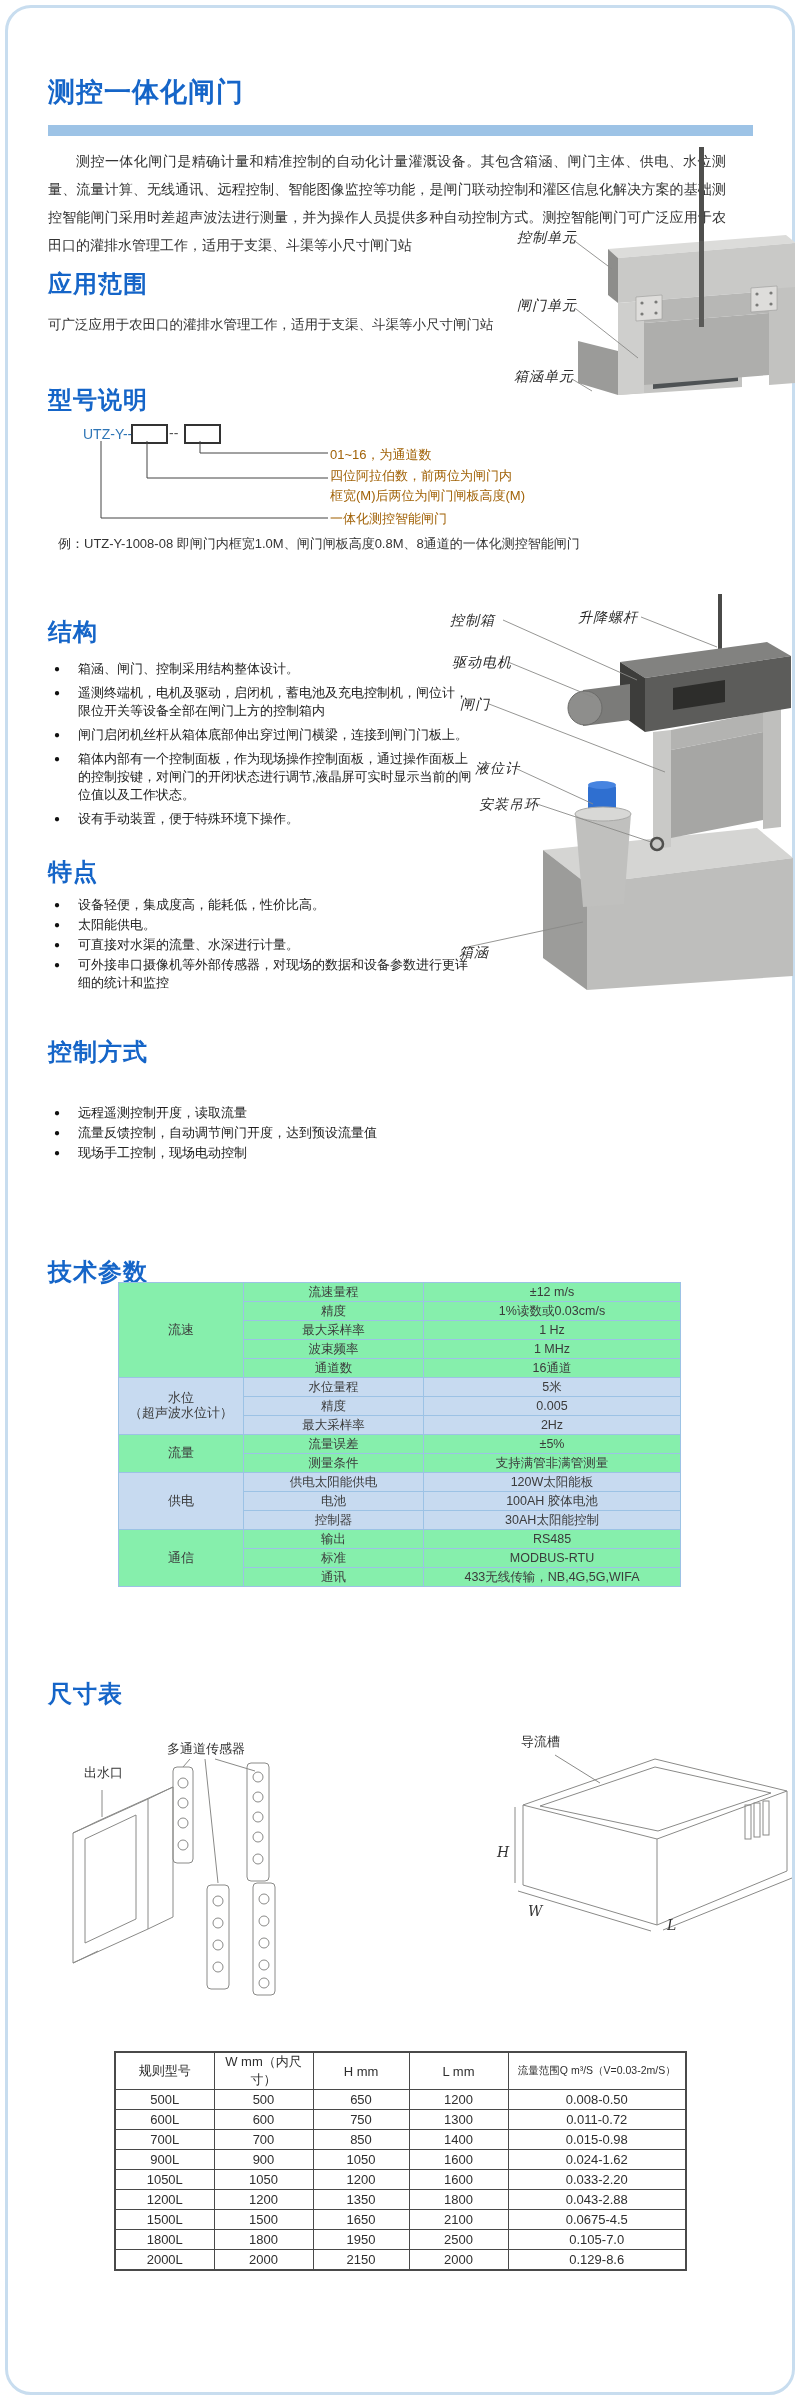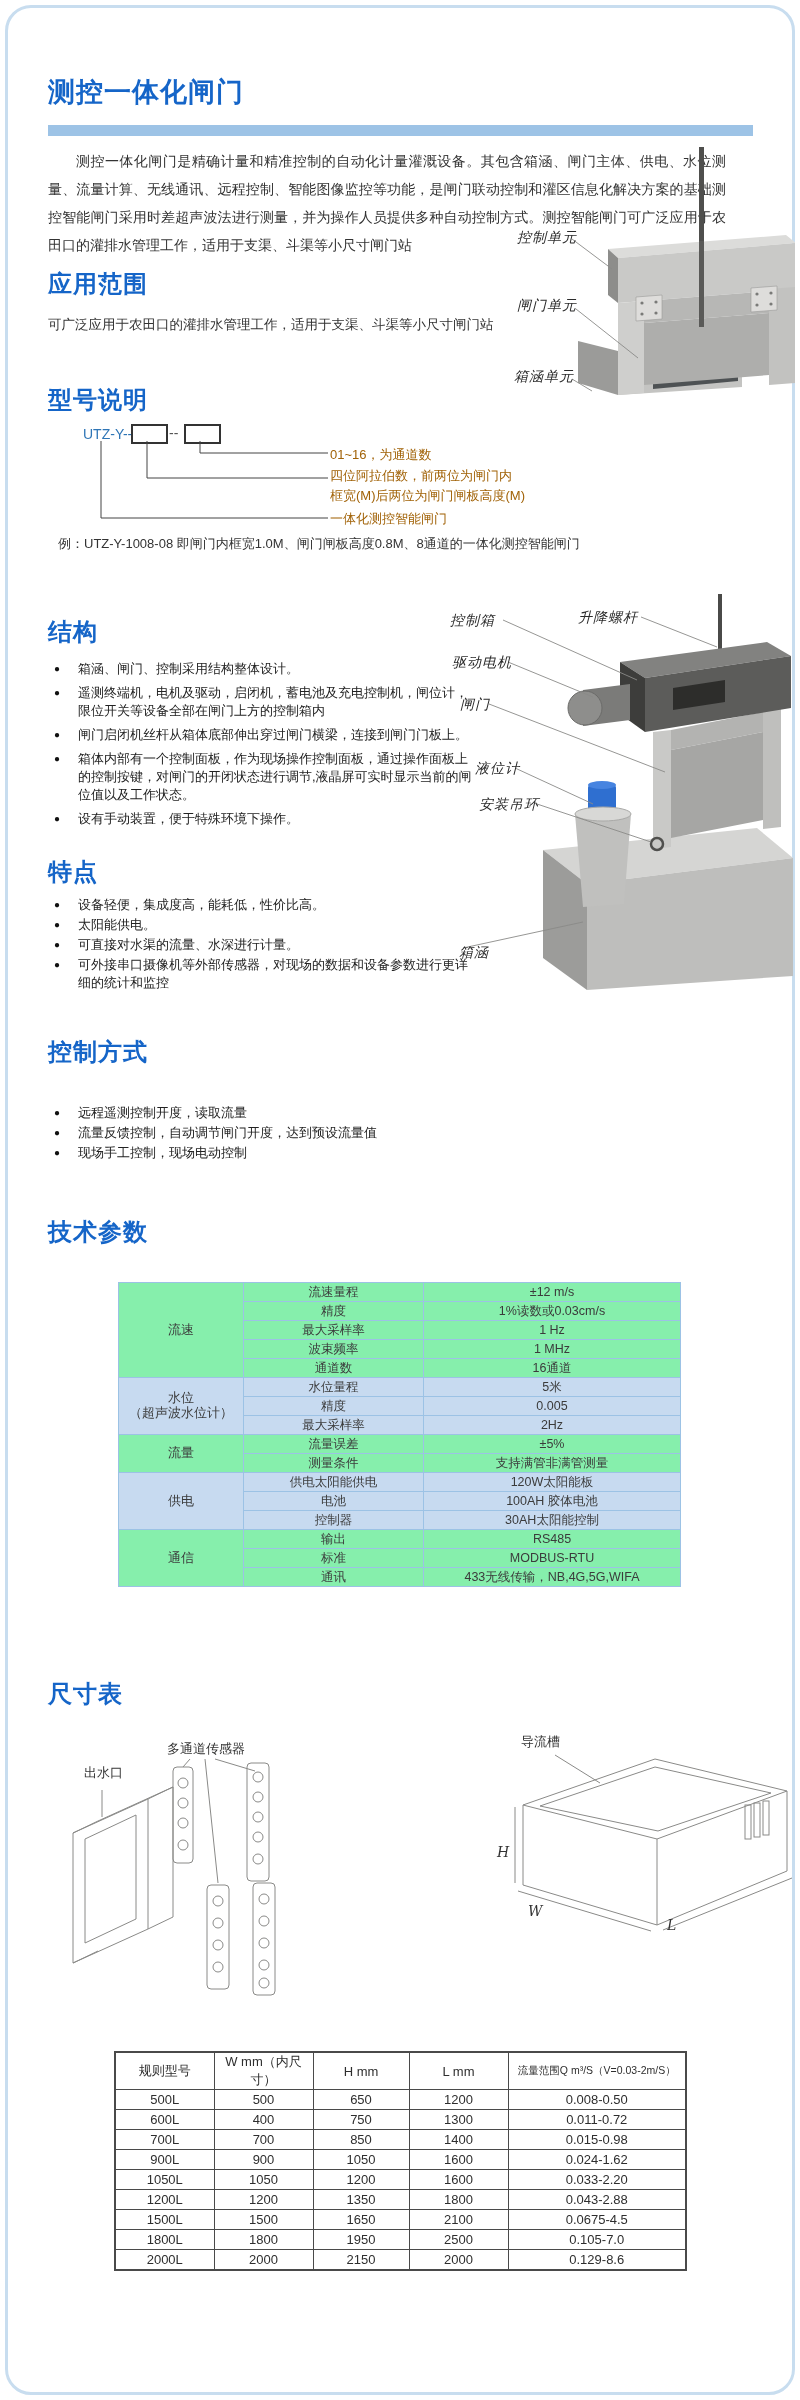--- a/index.html
+++ b/index.html
@@ -209,21 +209,21 @@
       <div class="bullet">
         <span class="dot">●</span>
         <span class="btxt">流量反馈控制，自动调节闸门开度，达到预设流量值</span>
       </div>
       <div class="bullet">
         <span class="dot">●</span>
         <span class="btxt">现场手工控制，现场电动控制</span>
       </div>
     </div>
 
-  <div class="abs h2" style="left:48px;top:1216px;">技术参数</div>
+  <div class="abs h2" style="left:48px;top:1256px;">技术参数</div>
   <table class="tech abs" style="left:118px;top:1282px;">
     <colgroup>
         <col style="width:125px">
         <col style="width:180px">
         <col style="width:257px">
       </colgroup>
     <tbody>
         <tr>
           <td class="grp" rowspan="5">
             <div>流速</div>
@@ -393,21 +393,21 @@
         </tr>
         <tr>
           <td>500L</td>
           <td>500</td>
           <td>650</td>
           <td>1200</td>
           <td>0.008-0.50</td>
         </tr>
         <tr>
           <td>600L</td>
-          <td>400</td>
+          <td>600</td>
           <td>750</td>
           <td>1300</td>
           <td>0.011-0.72</td>
         </tr>
         <tr>
           <td>700L</td>
           <td>700</td>
           <td>850</td>
           <td>1400</td>
           <td>0.015-0.98</td>

